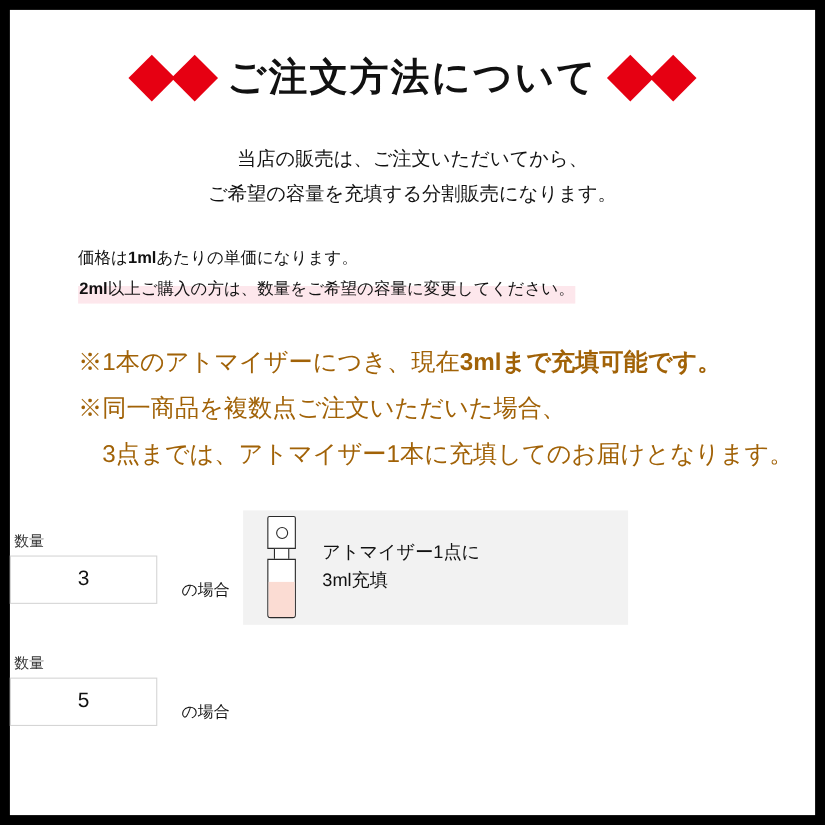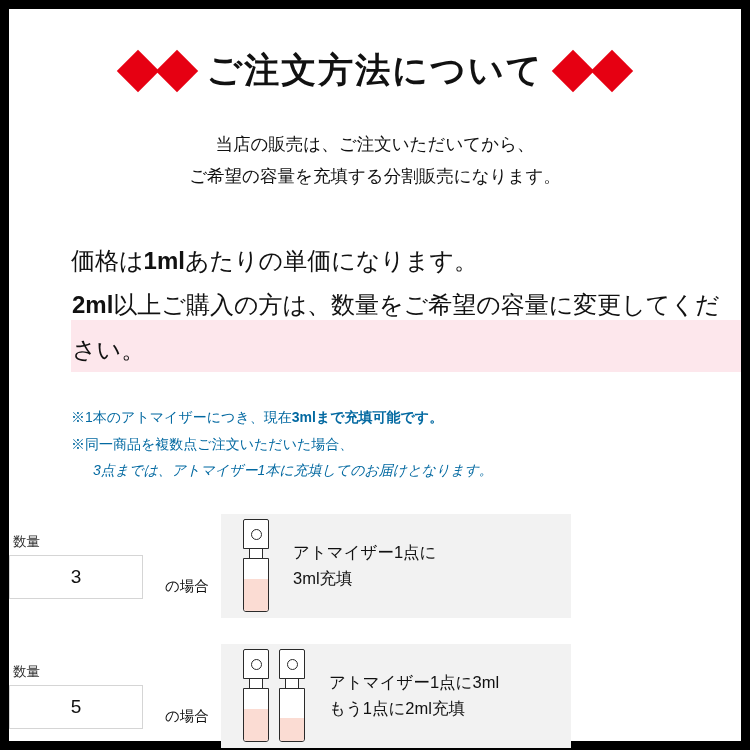--- a/index.html
+++ b/index.html
@@ -58,47 +58,46 @@
   .lead {
     margin-top: 34px;
     text-align: center;
     font-size: 17.5px;
     line-height: 1.85;
     color: #111111;
   }
 
   
   .price-block {
-    margin-top: 46px;
+    margin-top: 28px;
     padding-left: 62px;
-    font-size: 24px;
+    font-size: 15px;
     line-height: 1.85;
   }
   .price-line-1 {
     color: #111111;
   }
   .price-line-2 {
     display: inline-block;
     background: linear-gradient(to bottom, rgba(255,255,255,0) 42%, #fde7ec 42%, #fde7ec 100%);
     padding: 0 1px;
     color: #111111;
   }
   .b { font-weight: bold; }
 
   
   .notes {
     margin-top: 32px;
     padding-left: 62px;
-    font-size: 14px;
+    font-size: 22px;
     line-height: 1.9;
-    color: #0369a1;
+    color: #a16207;
   }
   .note-indent {
     padding-left: 22px;
-    font-style: italic;
   }
 
   
   .examples {
     margin-top: 30px;
   }
   .example-row {
     display: flex;
     align-items: center;
     margin-bottom: 26px;
@@ -270,43 +269,17 @@
       </div>
 
       <div class="example-row">
         <div class="qty-col">
           <div class="qty-label">数量</div>
           <div class="qty-inline">
             <div class="qty-box">5</div>
             <div class="qty-suffix">の場合</div>
           </div>
         </div>
-        <div class="panel">
-          <div class="atomizers">
-            <div class="atomizer">
-              <div class="atom-cap">
-                  <div class="atom-cap-dot"></div>
-                </div>
-              <div class="atom-neck"></div>
-              <div class="atom-body">
-                  <div class="atom-fill" style="height:62%"></div>
-                </div>
-            </div>
-            <div class="atomizer">
-              <div class="atom-cap">
-                  <div class="atom-cap-dot"></div>
-                </div>
-              <div class="atom-neck"></div>
-              <div class="atom-body">
-                  <div class="atom-fill" style="height:45%"></div>
-                </div>
-            </div>
-          </div>
-          <div class="panel-text">
-            <div>アトマイザー1点に3ml</div>
-            <div>もう1点に2ml充填</div>
-          </div>
-        </div>
       </div>
 
     </div>
   </div>
 </div>
 
 </body></html>

